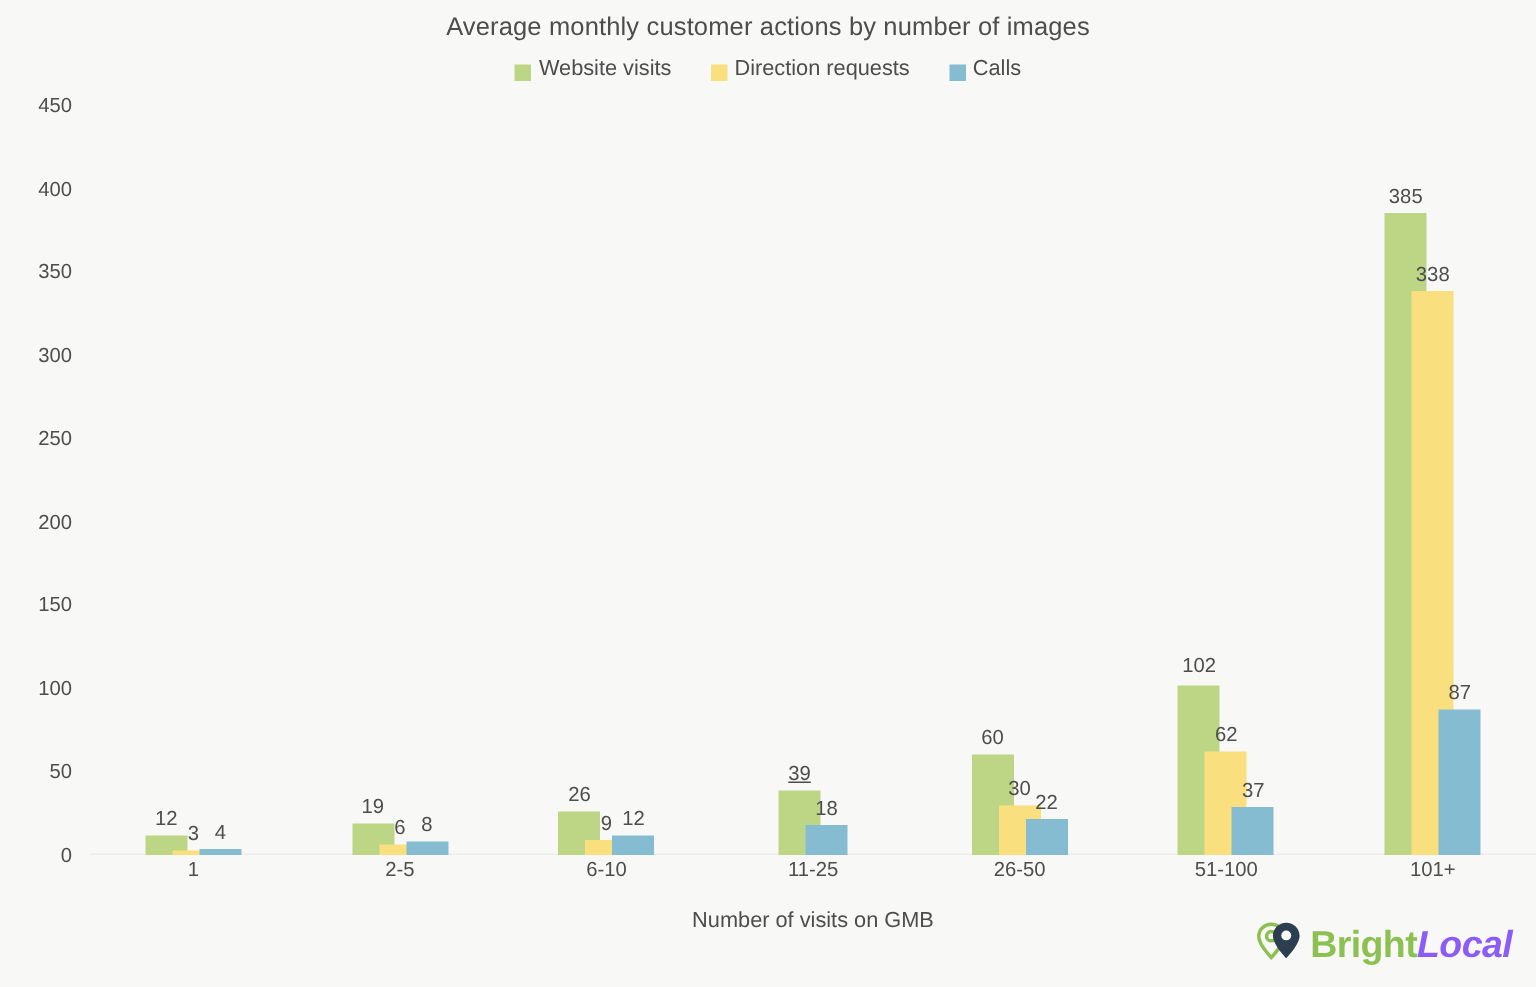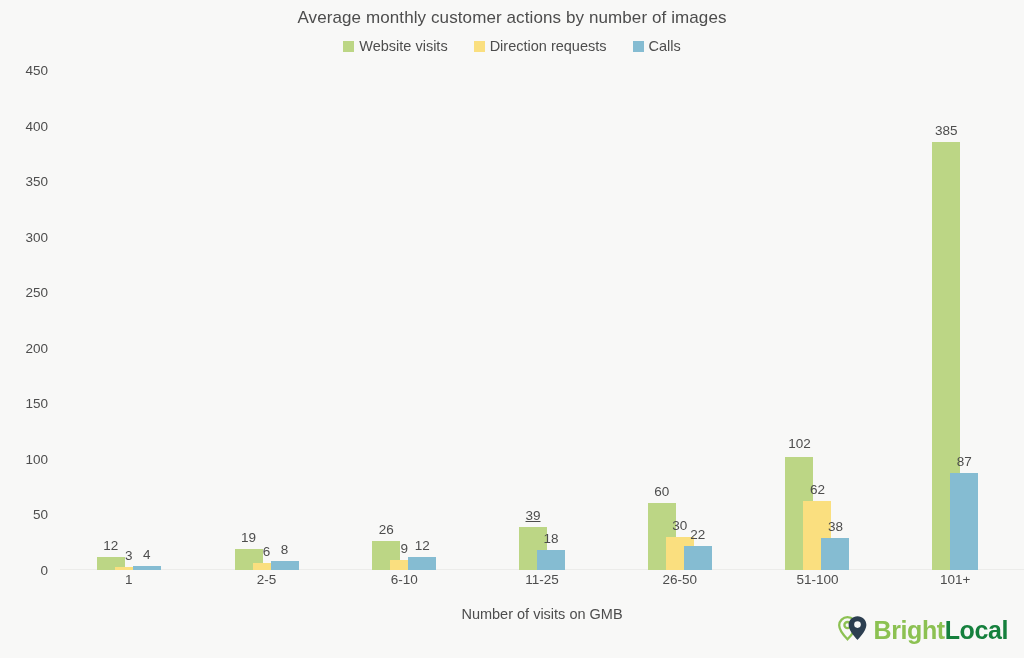--- a/index.html
+++ b/index.html
@@ -39,21 +39,21 @@
     top: 38px;
     left: 0;
     width: 1024px;
     display: flex;
     justify-content: center;
     align-items: center;
     gap: 26px;
   }
   .legend-item {
     display: flex;
-    align-items: center;
+    align-items: flex-end;
     gap: 5px;
   }
   .legend-swatch {
     width: 11px;
     height: 11px;
     display: block;
     flex: 0 0 auto;
   }
   .legend-label {
     font-size: 14.5px;
@@ -170,21 +170,21 @@
     align-items: center;
     gap: 4px;
   }
   .logo-text {
     font-size: 25px;
     font-weight: bold;
     letter-spacing: -0.4px;
     line-height: 1;
   }
   .logo-bright { color: #8cc152; }
-  .logo-local { color: #15803d; }
+  .logo-local { color: #8b5cf6; font-style: italic; }
 </style>
 </head>
 <body>
 
 <div class="chart-root">
 
   <div class="chart-title">Average monthly customer actions by number of images</div>
 
   <div class="legend" id="legend">
       <div class="legend-item">
@@ -286,28 +286,32 @@
         <div class="group">
           <div class="bar-wrap">
             <span class="bar-label" style="bottom: 119px;">102</span>
             <div class="bar" style="height: 113.333px; background: rgb(188, 214, 133);"></div>
           </div>
           <div class="bar-wrap">
             <span class="bar-label" style="bottom: 72.8889px;">62</span>
             <div class="bar" style="height: 68.8889px; background: rgb(250, 223, 127);"></div>
           </div>
           <div class="bar-wrap">
-            <span class="bar-label" style="bottom: 36.2222px;">38</span>
+            <span class="bar-label" style="bottom: 36.2222px;">37</span>
             <div class="bar" style="height: 32.2222px; background: rgb(133, 188, 210);"></div>
           </div>
         </div>
         <div class="group">
           <div class="bar-wrap">
             <span class="bar-label" style="bottom: 431.778px;">385</span>
             <div class="bar" style="height: 427.778px; background: rgb(188, 214, 133);"></div>
+          </div>
+          <div class="bar-wrap">
+            <span class="bar-label" style="bottom: 379.556px;">338</span>
+            <div class="bar" style="height: 375.556px; background: rgb(250, 223, 127);"></div>
           </div>
           <div class="bar-wrap">
             <span class="bar-label" style="bottom: 100.667px;">87</span>
             <div class="bar" style="height: 96.6667px; background: rgb(133, 188, 210);"></div>
           </div>
         </div>
       </div>
   </div>
 
   <div class="xaxis" id="xaxis">

